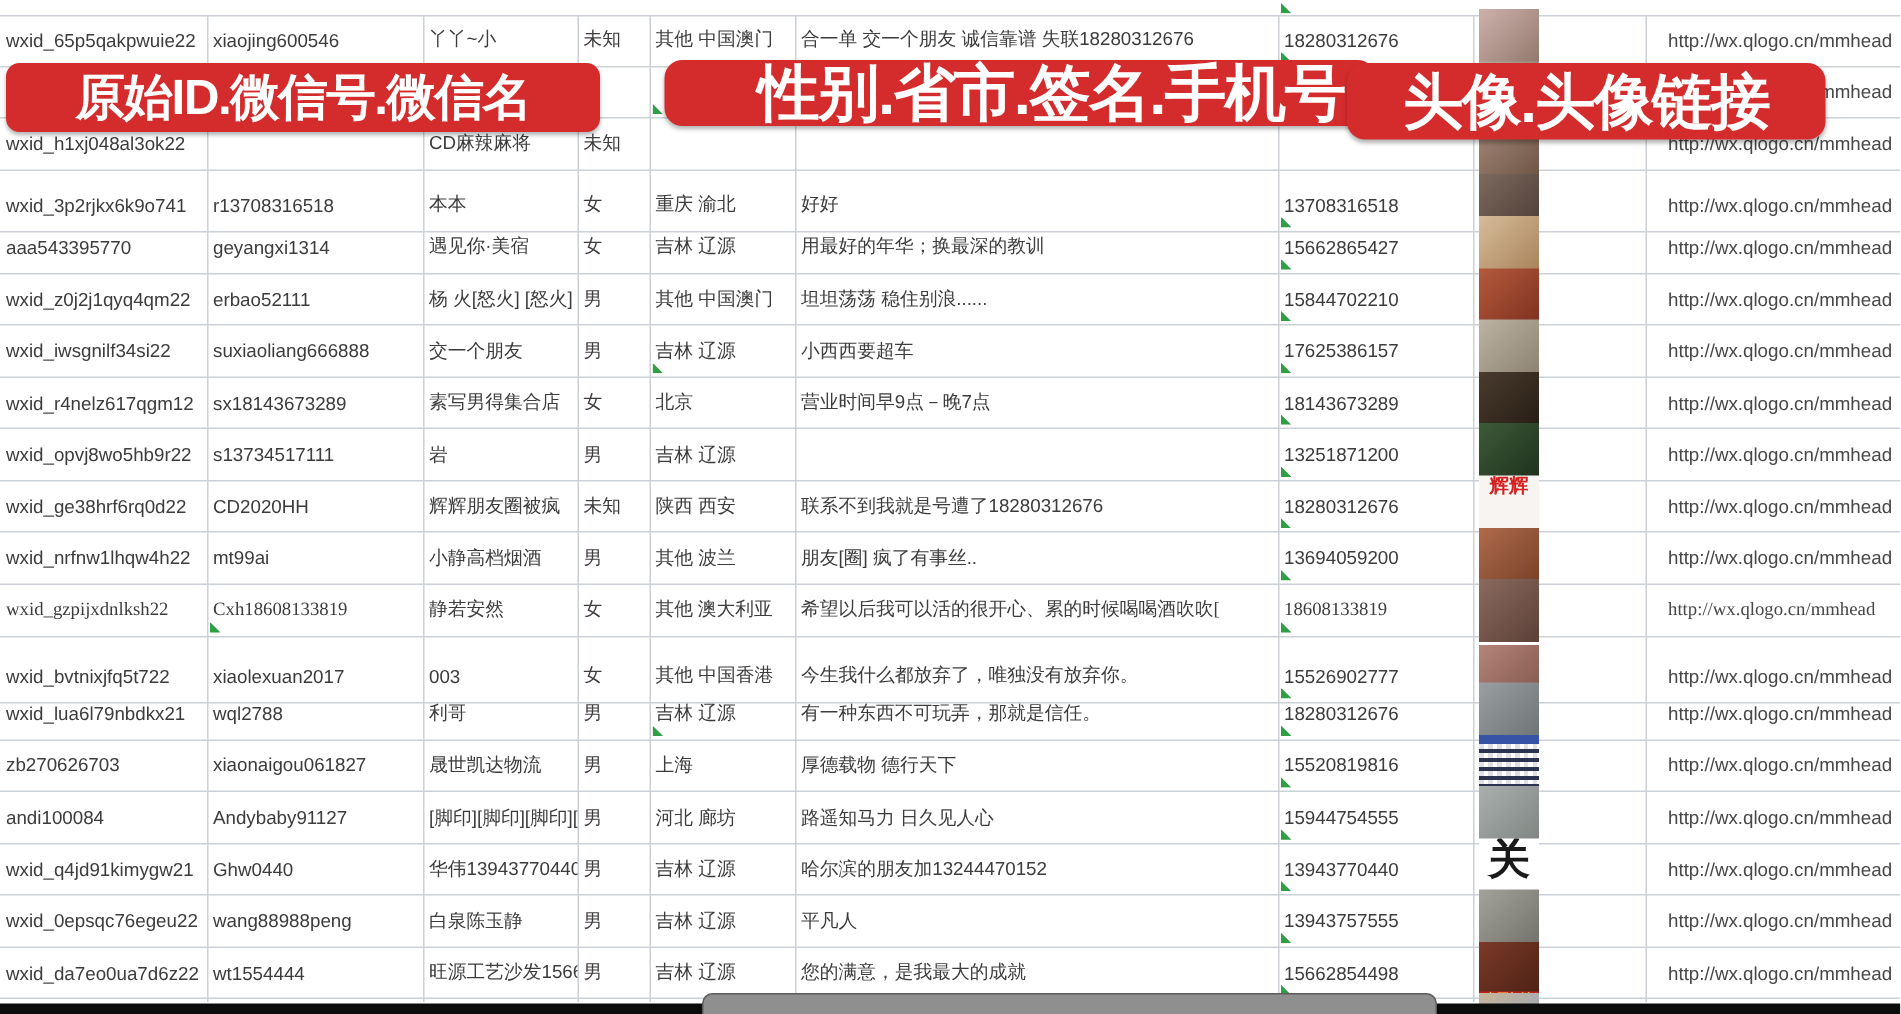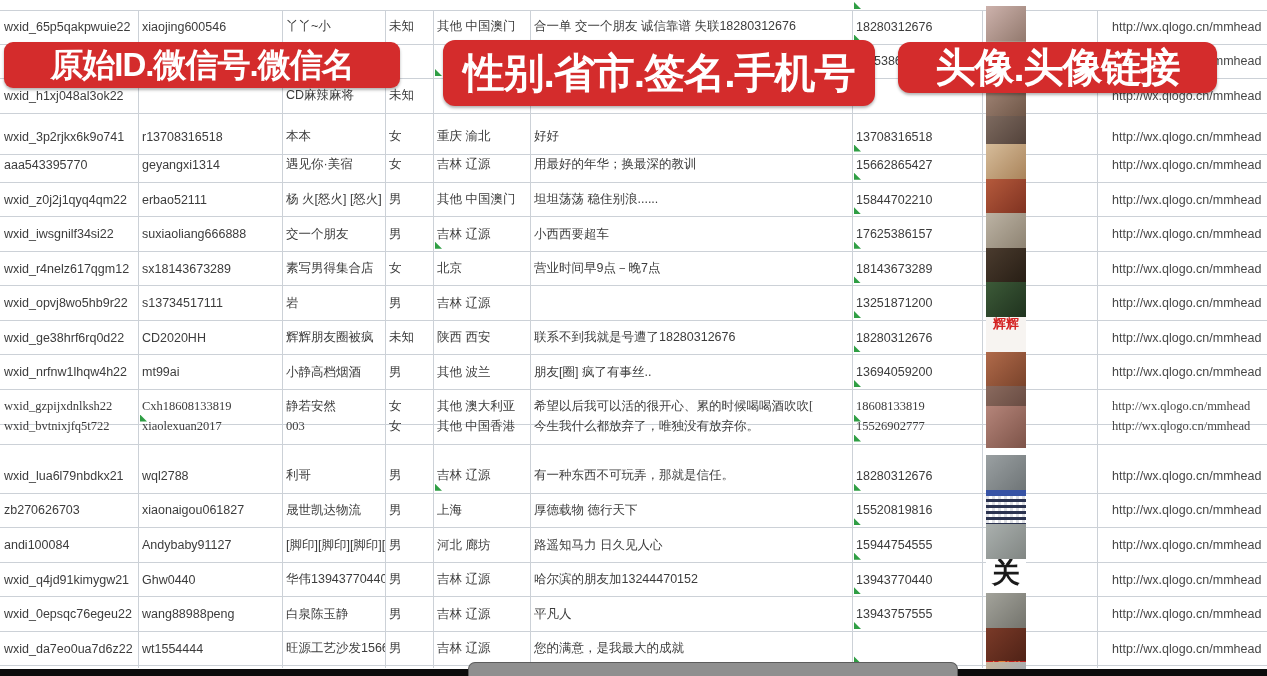--- a/index.html
+++ b/index.html
@@ -32,21 +32,21 @@
       repeating-linear-gradient(90deg,#2b3350 0 3px,#ffffff 3px 6px);
       border-top:6px solid #3753a5;box-sizing:border-box;}
   
   .flag{position:absolute;width:7px;height:7px;background:#2f9e44;
         clip-path:polygon(0 0,0 100%,100% 100%);z-index:3;}
   
   .banner{position:absolute;background:#d42c2c;color:#ffffff;display:flex;align-items:center;
           justify-content:center;font-weight:bold;z-index:5;letter-spacing:-1px;
           box-shadow:0 2px 3px rgba(0,0,0,.30);white-space:nowrap;overflow:hidden;}
   .banner1{left:4px;top:42px;width:396px;height:46px;border-radius:9px;font-size:33px;}
-  .banner2{left:443px;top:40px;width:432px;height:66px;border-radius:12px;font-size:41px;}
+  .banner2{left:443px;top:40px;width:432px;height:44px;border-radius:12px;font-size:41px;padding-left:42px;}
   .banner3{left:898px;top:42px;width:319px;height:51px;border-radius:12px;font-size:40px;}
   
   .hscroll-track{position:absolute;left:0;bottom:0;width:1267px;height:7px;background:#0c0c0c;z-index:6;}
   .hscroll-thumb{position:absolute;left:468px;bottom:0;width:488px;height:13px;background:#8f8f8f;
                  border:1px solid #5c5c5c;border-bottom:none;border-radius:7px 7px 0 0;z-index:7;}
 </style>
 </head>
 <body>
 
 <div class="screen">
@@ -200,21 +200,21 @@
         <span class="cell c-name">静若安然</span>
         <span class="cell c-gender">女</span>
         <span class="cell c-region">其他 澳大利亚</span>
         <span class="cell c-sig">希望以后我可以活的很开心、累的时候喝喝酒吹吹[</span>
         <span class="cell c-phone">18608133819</span>
         <span class="cell c-url">http://wx.qlogo.cn/mmhead</span>
         <div class="avatar" style="background: linear-gradient(135deg, rgb(138, 106, 94), rgb(92, 64, 56));"></div>
         <div class="flag" style="left: 854px; bottom: 2px;"></div>
         <div class="flag" style="left: 140px; bottom: 2px;"></div>
       </div>
-      <div class="row" style="top: 410px; height: 34.55px; font-family: Liberation Serif, serif;">
+      <div class="row" style="top: 434px; height: 34.55px;">
         <span class="cell c-id">wxid_bvtnixjfq5t722</span>
         <span class="cell c-wno">xiaolexuan2017</span>
         <span class="cell c-name">003</span>
         <span class="cell c-gender">女</span>
         <span class="cell c-region">其他 中国香港</span>
         <span class="cell c-sig">今生我什么都放弃了，唯独没有放弃你。</span>
         <span class="cell c-phone">15526902777</span>
         <span class="cell c-url">http://wx.qlogo.cn/mmhead</span>
         <div class="avatar" style="background: linear-gradient(135deg, rgb(181, 133, 122), rgb(125, 83, 72));"></div>
         <div class="flag" style="left: 854px; bottom: 2px;"></div>
@@ -282,20 +282,21 @@
         <div class="avatar" style="background: linear-gradient(135deg, rgb(163, 163, 155), rgb(111, 111, 104));"></div>
         <div class="flag" style="left: 854px; bottom: 2px;"></div>
       </div>
       <div class="row" style="top: 631.9px; height: 34.55px;">
         <span class="cell c-id">wxid_da7eo0ua7d6z22</span>
         <span class="cell c-wno">wt1554444</span>
         <span class="cell c-name">旺源工艺沙发15662854</span>
         <span class="cell c-gender">男</span>
         <span class="cell c-region">吉林 辽源</span>
         <span class="cell c-sig">您的满意，是我最大的成就</span>
+        <span class="cell c-phone">15662854498</span>
         <span class="cell c-url">http://wx.qlogo.cn/mmhead</span>
         <div class="avatar" style="background: linear-gradient(135deg, rgb(122, 58, 40), rgb(74, 31, 20));">
           <span class="av-cap" style="color: rgb(255, 210, 74);">中国加油</span>
         </div>
         <div class="flag" style="left: 854px; bottom: 2px;"></div>
       </div>
       <div class="row partial" style="top: 666.45px; height: 10px;">
         <span class="cell c-id"></span>
         <span class="cell c-wno"></span>
         <span class="cell c-name"></span>

